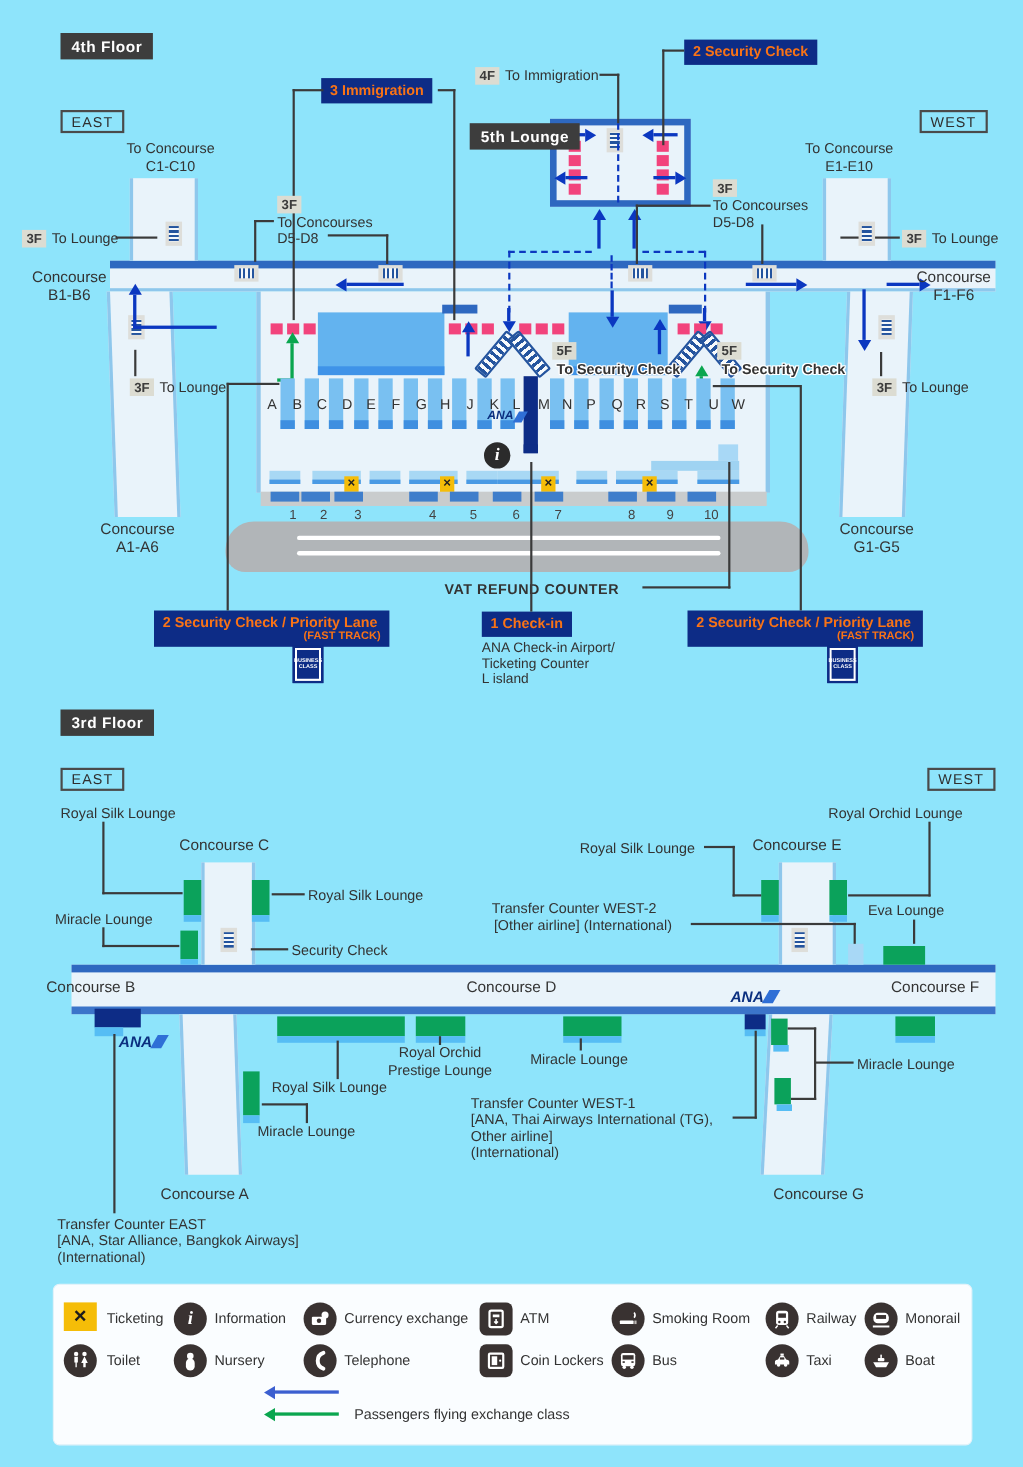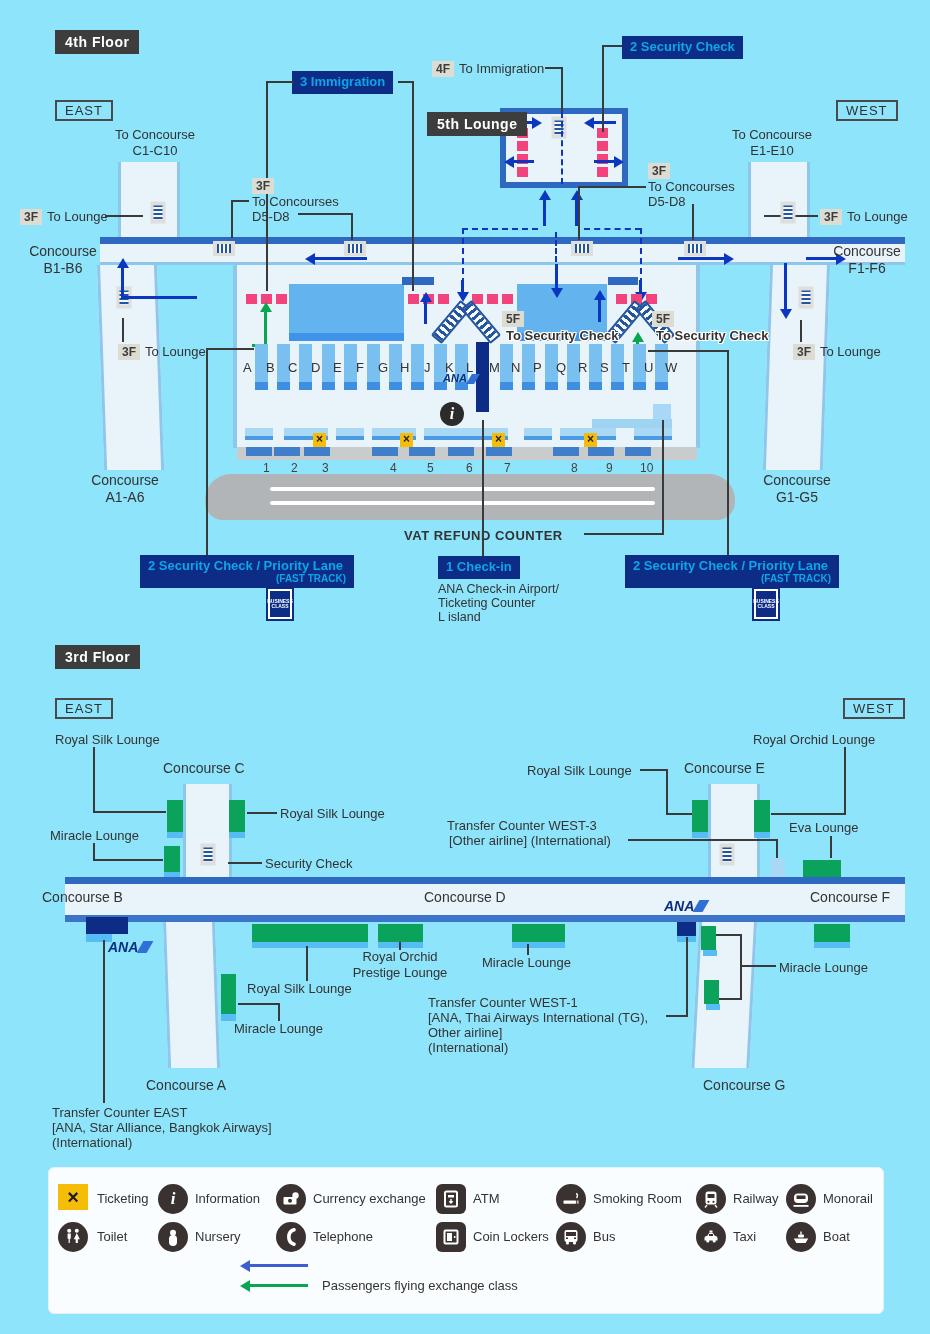--- a/index.html
+++ b/index.html
@@ -4,21 +4,21 @@
 <style>
   html,body{margin:0;padding:0}
   #stage{position:relative;width:930px;height:1334px;background:#8ee4fb;overflow:hidden;
          font-family:"Liberation Sans",sans-serif;color:#333}
   .lbl{position:absolute;font-size:13px;line-height:1.2;color:#333;white-space:nowrap}
   .c14{font-size:14px}
   .ctr{text-align:center;white-space:normal}
   .bold{font-weight:bold}
   .halo{font-weight:bold;text-shadow:-1px -1px 0 #fff,1px -1px 0 #fff,-1px 1px 0 #fff,1px 1px 0 #fff,0 -1px 0 #fff,0 1px 0 #fff,-1px 0 0 #fff,1px 0 0 #fff}
   .dbox{position:absolute;background:#3d3d3d;color:#fff;font-size:14px;font-weight:bold;padding:4px 10px;letter-spacing:.5px}
-  .nbox{position:absolute;background:#0d2c86;color:#0ea5e9;font-size:13px;font-weight:bold;line-height:1.15;padding:4px 8px;white-space:nowrap}
+  .nbox{position:absolute;background:#0d2c86;color:#f97316;font-size:13px;font-weight:bold;line-height:1.15;padding:4px 8px;white-space:nowrap}
   .nbox .fast{display:block;font-size:10px;text-align:right;line-height:1}
   .wbox{position:absolute;border:2px solid #4a4a4a;color:#2f2f2f;font-size:13px;padding:1px 8px;letter-spacing:1px;background:transparent}
   .tag{position:absolute;background:#dcdcd2;color:#3c3c3c;font-weight:bold;font-size:12px;line-height:1;padding:2px 4px}
   .ln{position:absolute;background:#3a3a3a}
   .floor{position:absolute;background:#e9f3fa}
   .stub{position:absolute;background:#e9f3fa;border-left:3px solid #8ec7ec;border-right:3px solid #8ec7ec}
   .shop{position:absolute;background:#63b3ef;border-bottom:8px solid #3f93e8}
   .wall{position:absolute;background:#2e68c0}
   .island{position:absolute;width:13px;height:38px;background:#79c0f1;border-bottom:8px solid #3f8fe0}
   .island.navy{background:#0d2c86;border-bottom:8px solid #0d2c86;height:62px}
@@ -430,21 +430,21 @@
 
   <span class="lbl" style="left:753px;top:732px">Royal Orchid Lounge</span>
   <div class="ln" style="left:844px;top:747px;width:2px;height:68px"></div>
   <div class="ln" style="left:771px;top:813px;width:75px;height:2px"></div>
   <span class="lbl c14" style="left:684px;top:760px">Concourse E</span>
   <span class="lbl" style="left:527px;top:763px">Royal Silk Lounge</span>
   <div class="ln" style="left:640px;top:769px;width:28px;height:2px"></div>
   <div class="ln" style="left:666px;top:769px;width:2px;height:46px"></div>
   <div class="ln" style="left:666px;top:813px;width:26px;height:2px"></div>
 
-  <span class="lbl" style="left:447px;top:818px">Transfer Counter WEST-3</span>
+  <span class="lbl" style="left:447px;top:818px">Transfer Counter WEST-2</span>
   <span class="lbl" style="left:449px;top:833px">[Other airline] (International)</span>
   <div class="ln" style="left:628px;top:839px;width:150px;height:2px"></div>
   <div class="ln" style="left:776px;top:839px;width:2px;height:19px"></div>
   <span class="lbl" style="left:789px;top:820px">Eva Lounge</span>
   <div class="ln" style="left:830px;top:836px;width:2px;height:22px"></div>
   <span class="lbl c14" style="left:810px;top:889px">Concourse F</span>
 
   <span class="lbl" style="left:482px;top:955px">Miracle Lounge</span>
   <div class="ln" style="left:527px;top:944px;width:2px;height:11px"></div>
   <div class="lbl ctr" style="left:340px;top:949px;width:120px">

